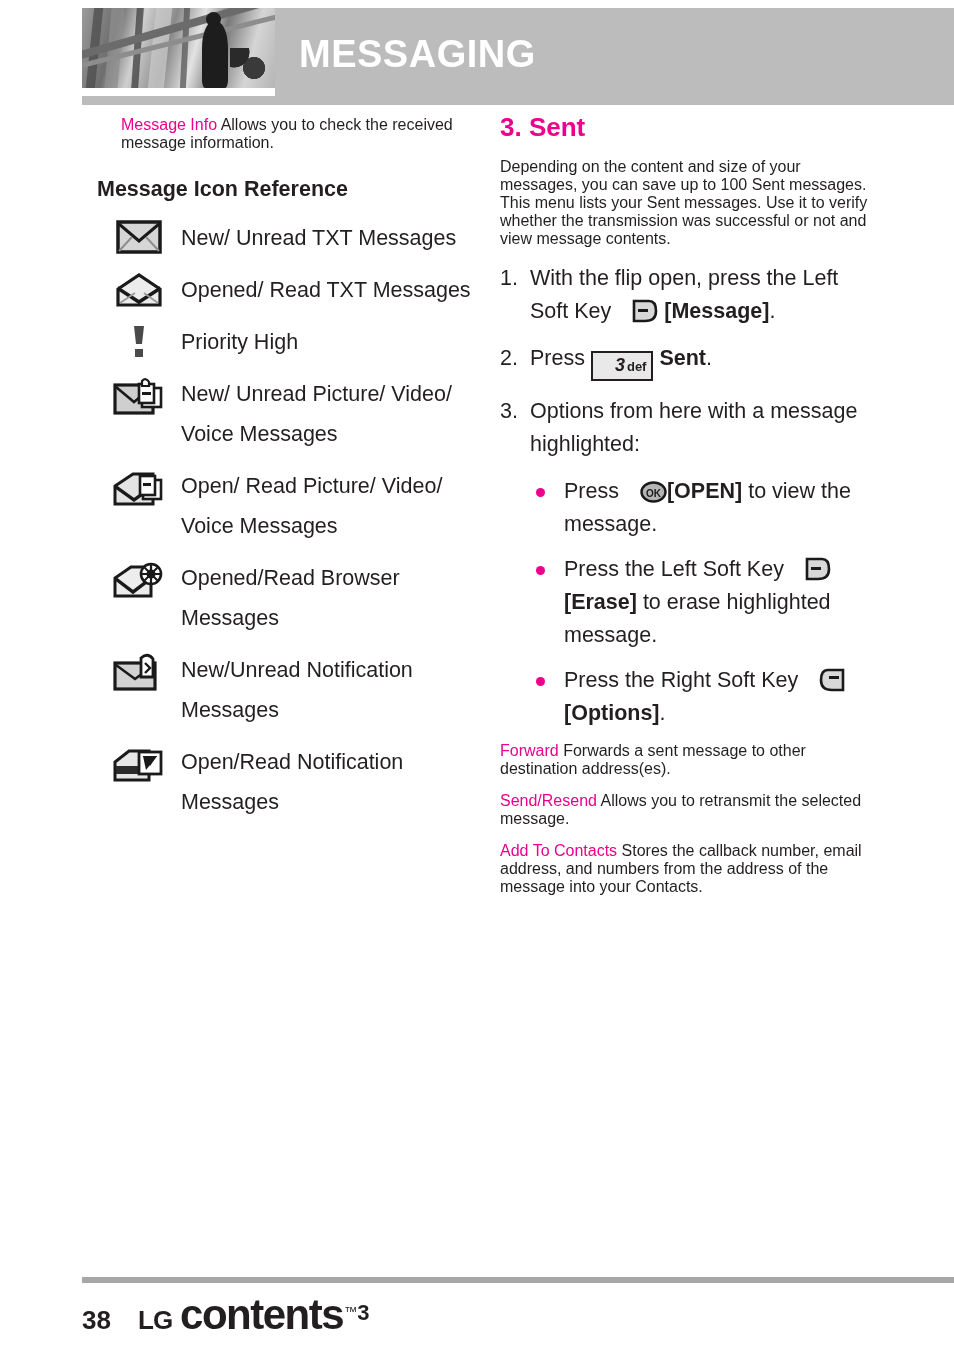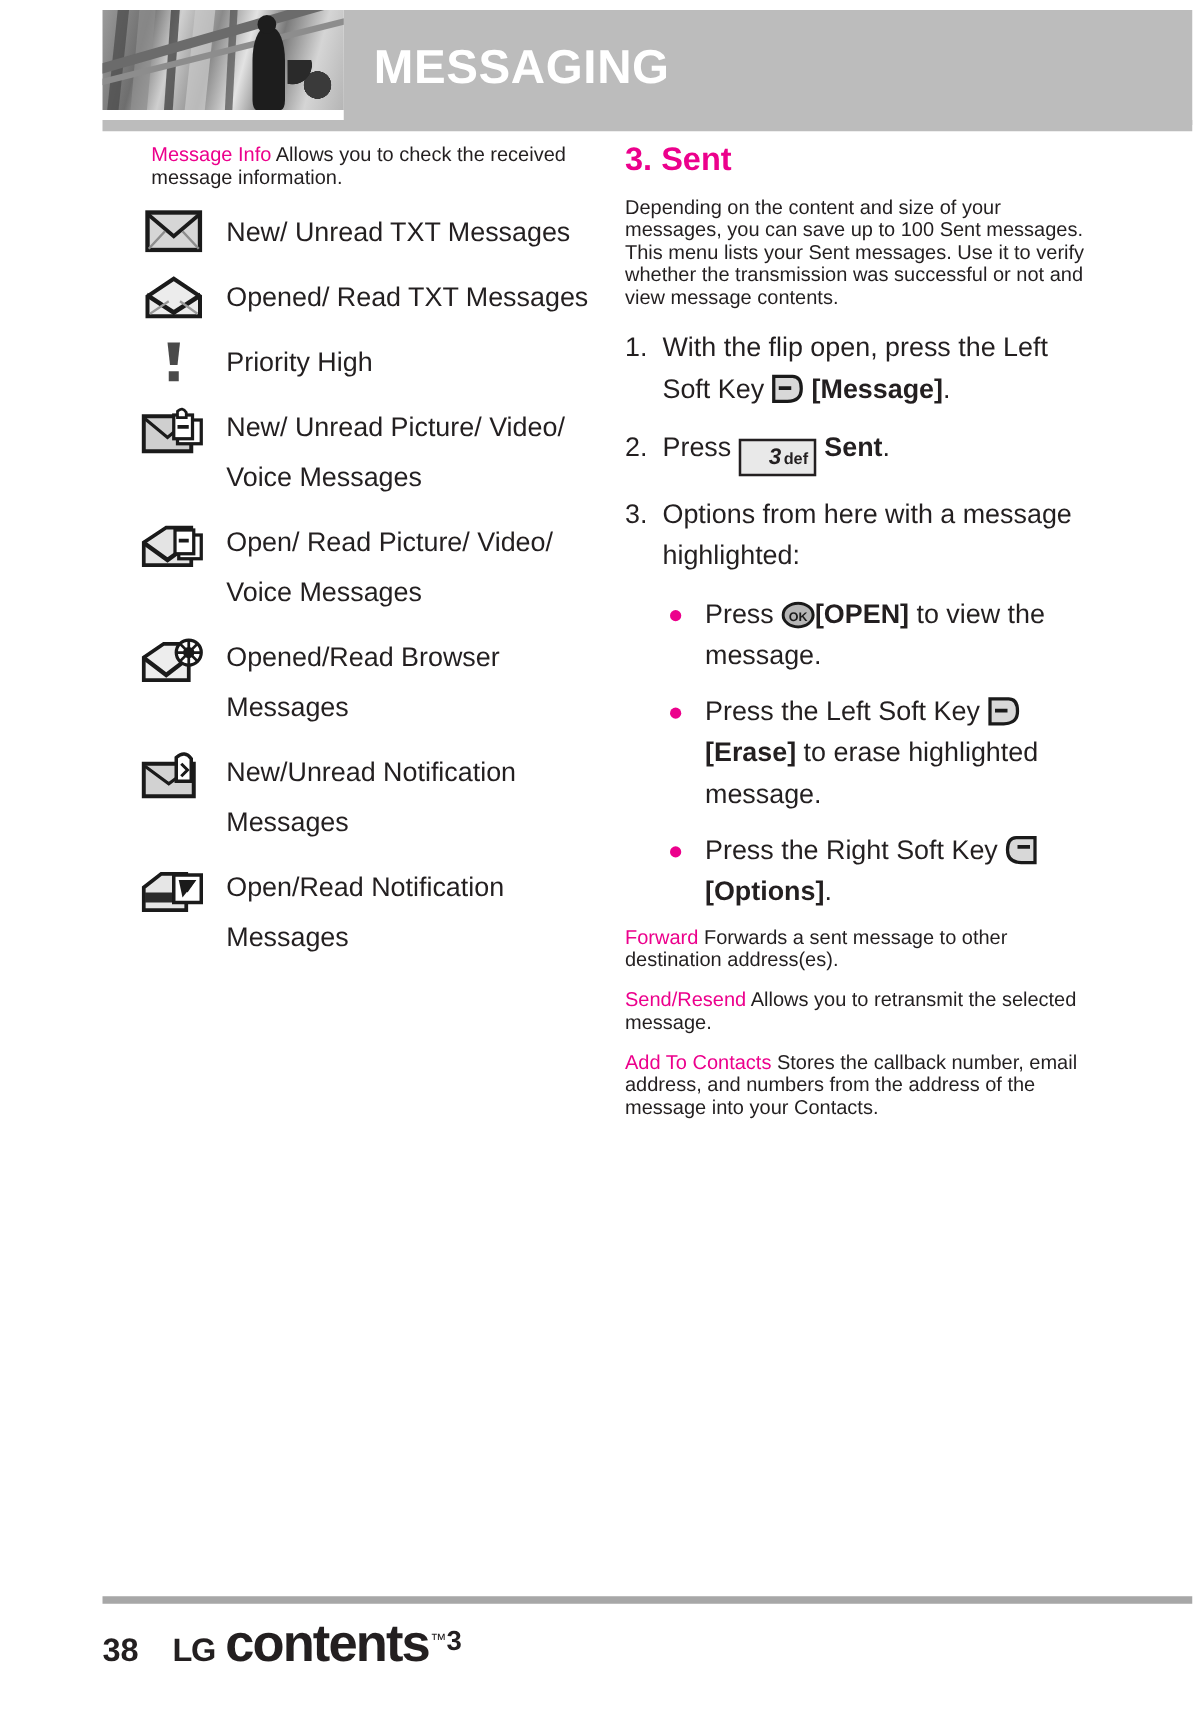--- a/index.html
+++ b/index.html
@@ -78,21 +78,21 @@
   .step-body { flex: 1; font-size: 21.5px; line-height: 33px; }
 
   
   .bullets { padding-left: 36px; }
   .bul { display: flex; margin-bottom: 12px; }
   .bul-dot { width: 28px; flex: none; padding-top: 13px; }
   .bul-dot i { display:block; width: 9px; height: 9px; border-radius: 50%; background: #ec008c; }
   .bul-body { flex: 1; font-size: 21.5px; line-height: 33px; }
 
   
-  .glyph { display: inline-block; vertical-align: -5px; }
+  .glyph { display: inline-block; vertical-align: -5px; margin-left: 15px; }
   .softkey-l, .softkey-r { width: 26px; height: 24px; position: relative; }
   .softkey-l svg, .softkey-r svg { display:block; }
   .okkey { width: 27px; height: 22px; }
   .numkey { display:inline-block; vertical-align:-6px; border: 2.5px solid #231f20;
             background:#e9e9e9; padding: 1px 5px 2px 22px; line-height: 20px; }
   .numkey .n { font-style: italic; font-weight: bold; font-size: 18px; }
   .numkey .s { font-size: 13px; font-weight: bold; margin-left: 2px; }
 
   b, strong { font-weight: bold; }
 
@@ -128,20 +128,21 @@
     </div>
   </div>
   <div class="header-rule"></div>
 
   <div class="col-left">
 
     <div class="para indent-para">
       <span class="term">Message Info</span><span> Allows you to check the received message information.</span>
     </div>
 
+    <div class="sub-head">Message Icon Reference</div>
 
     <div class="icon-row">
       <div class="icon-cell">
         <svg class="ic" width="46" height="34" viewBox="0 0 46 34">
           <rect x="2" y="2" width="42" height="30" fill="#d6d6d6" stroke="#1a1a1a" stroke-width="3.5"></rect>
           <path d="M3 4 L23 21 L43 4" fill="none" stroke="#1a1a1a" stroke-width="3"></path>
           <path d="M3 31 L16 17 M43 31 L30 17" fill="none" stroke="#8d8d8d" stroke-width="2"></path>
         </svg>
       </div>
       <div class="icon-text">New/ Unread TXT Messages</div>

